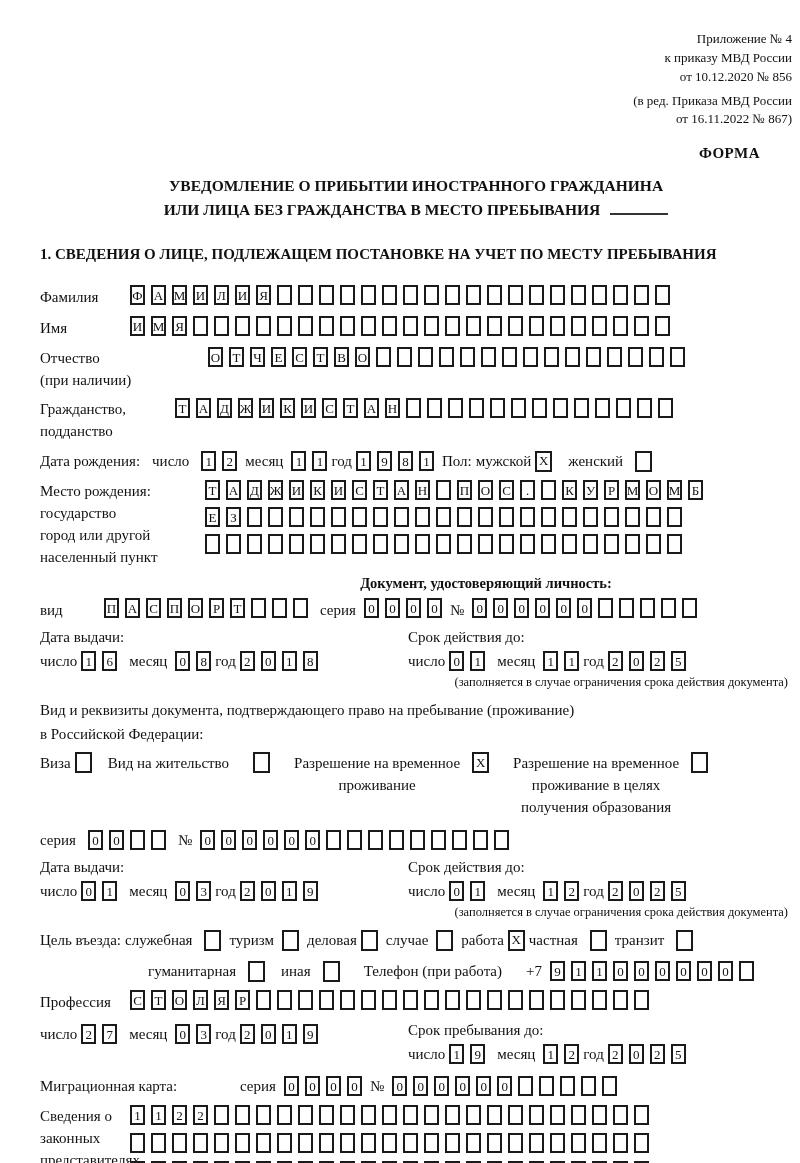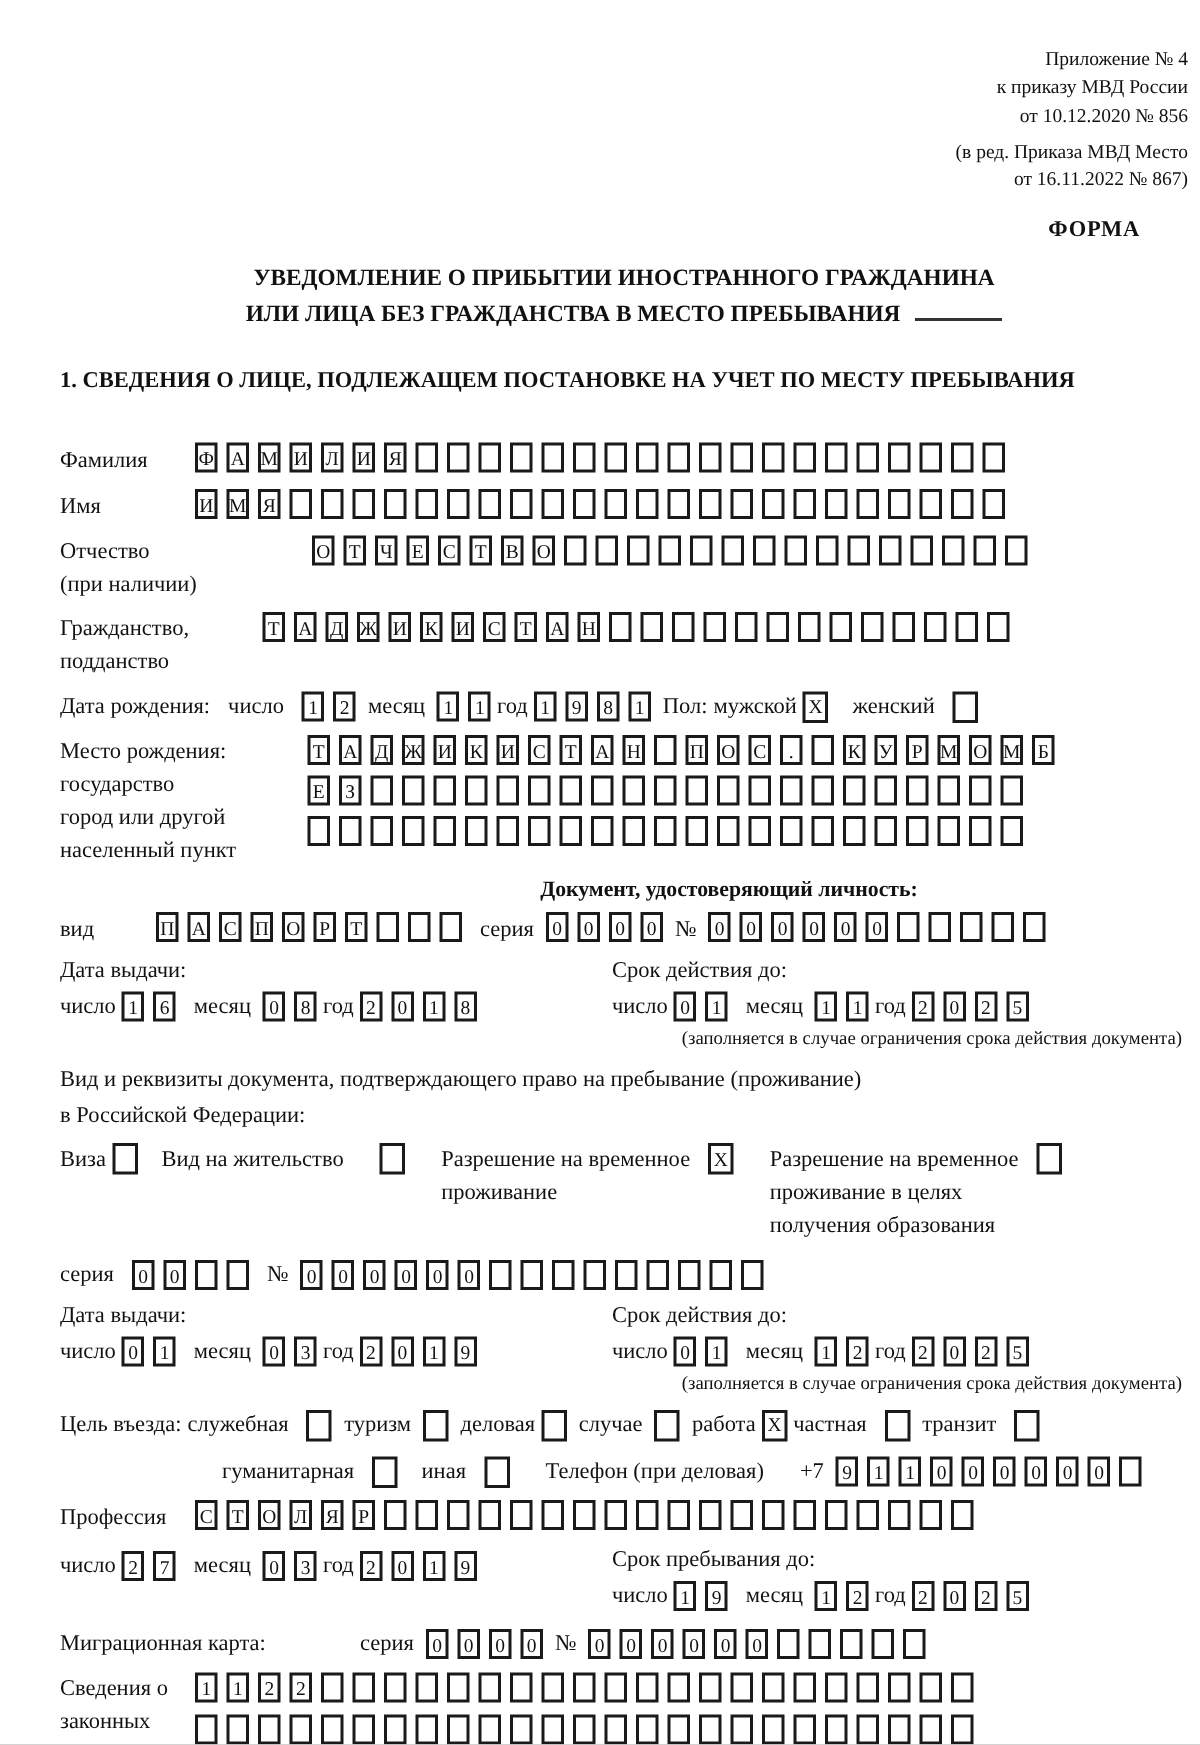--- a/index.html
+++ b/index.html
@@ -7,21 +7,21 @@
   .page {
     width:800px; height:1163px; margin:0 auto; background:#fff;
     font-family:"Liberation Serif","DejaVu Serif",serif; color:#111;
     padding:30px 8px 10px 40px; overflow:hidden; position:relative;
   }
   .hdr { margin-left:578px; font-size:13px; line-height:1.45;text-align:right; }
   .hdr .grp2 { margin-top:5px; }
   .forma { text-align:right; padding-right:32px; font-weight:bold; font-size:15px; margin-top:16px; letter-spacing:.5px; }
   .title { text-align:center; font-weight:bold; font-size:15.5px; line-height:1.55; margin-top:12px; }
   .t-underline { display:inline-block; width:58px; border-bottom:2px solid #333; height:14px; margin-left:10px; }
-  .sec-head { font-weight:bold; font-size:15px; margin-top:24px; margin-bottom:32px; }
+  .sec-head { font-weight:bold; font-size:15px; margin-top:24px; margin-bottom:22px; }
   .row { display:flex; align-items:flex-start; margin-bottom:7px; }
   .lbl { font-size:15px; line-height:24px; white-space:nowrap; }
   .lblcol { font-size:15px; line-height:22px; flex:none; }
   .cells { display:flex; gap:6px; flex:none; }
   .cell {
     width:15px; height:20px; border:2px solid #1a1a1a; flex:none;
     display:flex; align-items:center; justify-content:center;
     font-size:13px; line-height:1; background:#fff;
   }
   .chk { width:17px; height:21px; border:2px solid #1a1a1a; flex:none;
@@ -29,33 +29,33 @@
   .gap4{width:4px;flex:none}.gap8{width:8px;flex:none}.gap12{width:12px;flex:none}.gap16{width:16px;flex:none}.gap24{width:24px;flex:none}
   .doc-head { text-align:center; font-weight:bold; font-size:14.5px; margin:0 0 6px 140px; }
   .dates { display:flex; margin-bottom:2px; }
   .dates .left { width:368px; flex:none; }
   .dates .right { flex:1; }
   .dg-head { text-align:left; font-size:15px; margin-bottom:3px; }
   .dg-line { display:flex; align-items:center; }
   .note-r { text-align:right; font-size:12.5px; padding-right:4px; margin:2px 0 8px 0; }
   .intro { font-size:15px; line-height:1.6; margin:4px 0 6px 0; }
   .ckitem { display:flex; align-items:flex-start; }
-  .cklbl { font-size:15px; line-height:22px; text-align:left; }
+  .cklbl { font-size:15px; line-height:22px; text-align:center; }
 </style>
 </head>
 <body>
 
 <div class="page">
 
   <div class="hdr">
     <div>Приложение № 4</div>
     <div>к приказу МВД России</div>
     <div>от 10.12.2020 № 856</div>
     <div class="grp2">
-      <div>(в ред. Приказа МВД Место</div>
+      <div>(в ред. Приказа МВД России</div>
       <div>от 16.11.2022 № 867)</div>
     </div>
   </div>
 
   <div class="forma">ФОРМА</div>
 
   <div class="title">
     <div>УВЕДОМЛЕНИЕ О ПРИБЫТИИ ИНОСТРАННОГО ГРАЖДАНИНА</div>
     <div><span>ИЛИ ЛИЦА БЕЗ ГРАЖДАНСТВА В МЕСТО ПРЕБЫВАНИЯ</span><span class="t-underline"></span></div>
   </div>
@@ -578,21 +578,21 @@
   <div class="row" style="align-items:center;margin-top:2px">
     <span style="width:108px;flex:none"></span>
     <span class="lbl">гуманитарная</span>
       <span class="gap12"></span>
     <span class="chk"></span>
       <span class="gap16"></span>
     <span class="lbl">иная</span>
       <span class="gap12"></span>
     <span class="chk"></span>
       <span class="gap24"></span>
-    <span class="lbl">Телефон (при деловая)</span>
+    <span class="lbl">Телефон (при работа)</span>
       <span class="gap24"></span>
     <span class="lbl">+7</span>
       <span class="gap8"></span>
     <span class="cells">
         <span class="cell">9</span>
         <span class="cell">1</span>
         <span class="cell">1</span>
         <span class="cell">0</span>
         <span class="cell">0</span>
         <span class="cell">0</span>

